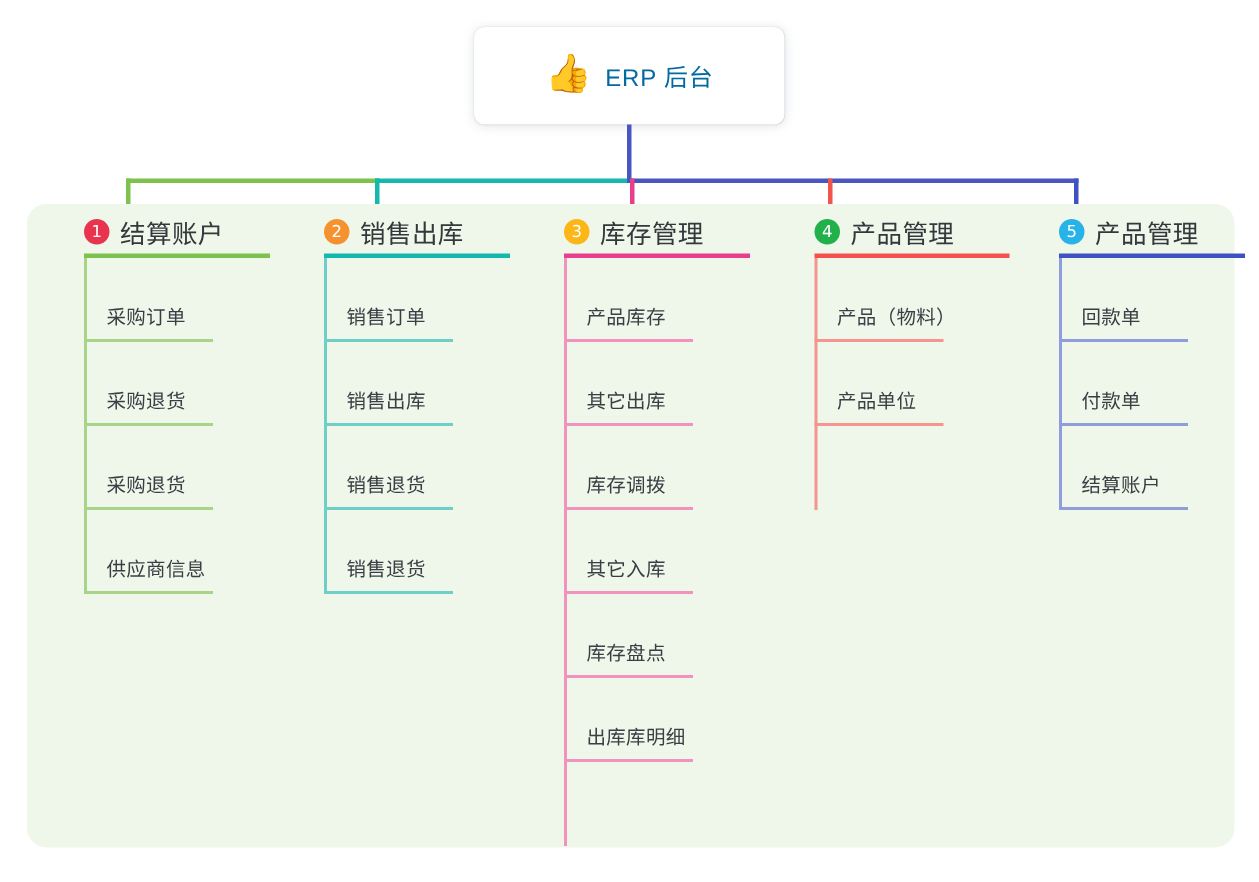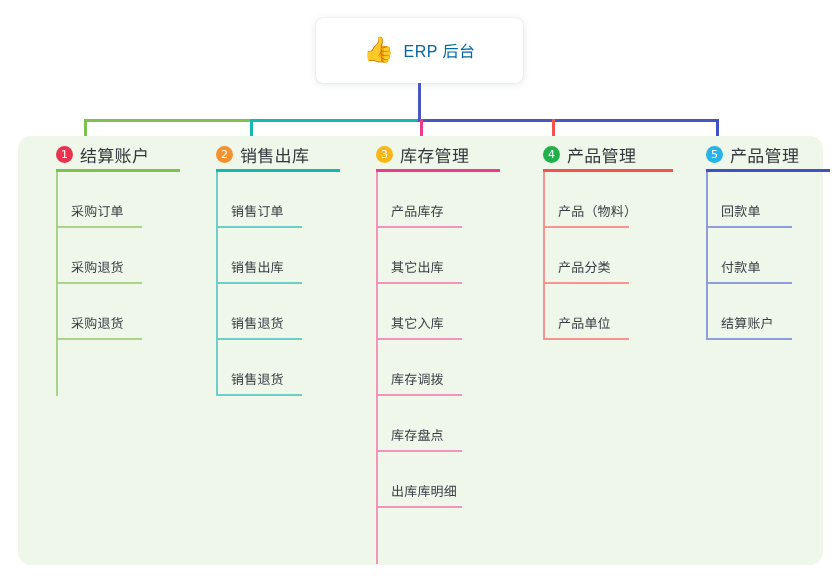--- a/index.html
+++ b/index.html
@@ -178,20 +178,24 @@
               <div class="item-rule" style="background: rgb(168, 212, 135);"></div>
             </div>
             <div class="item">
               <span class="item-label">采购退货</span>
               <div class="item-rule" style="background: rgb(168, 212, 135);"></div>
             </div>
             <div class="item">
               <span class="item-label">采购退货</span>
               <div class="item-rule" style="background: rgb(168, 212, 135);"></div>
             </div>
+            <div class="item">
+              <span class="item-label">供应商信息</span>
+              <div class="item-rule" style="background: rgb(168, 212, 135);"></div>
+            </div>
           </div>
         </div>
         <div class="column" style="left: 180px;">
           <div class="col-head">
             <span class="badge" style="background: rgb(245, 146, 46);">2</span>
             <span class="head-label">销售出库</span>
             <div class="head-rule" style="background: rgb(20, 184, 172);"></div>
           </div>
           <div class="items">
             <div class="spine" style="background: rgb(111, 207, 200); height: 224px;"></div>
@@ -223,25 +227,25 @@
             <div class="spine" style="background: rgb(241, 147, 189); height: 392px;"></div>
             <div class="item">
               <span class="item-label">产品库存</span>
               <div class="item-rule" style="background: rgb(241, 147, 189);"></div>
             </div>
             <div class="item">
               <span class="item-label">其它出库</span>
               <div class="item-rule" style="background: rgb(241, 147, 189);"></div>
             </div>
             <div class="item">
+              <span class="item-label">库存调拨</span>
+              <div class="item-rule" style="background: rgb(241, 147, 189);"></div>
+            </div>
+            <div class="item">
               <span class="item-label">其它入库</span>
-              <div class="item-rule" style="background: rgb(241, 147, 189);"></div>
-            </div>
-            <div class="item">
-              <span class="item-label">库存调拨</span>
               <div class="item-rule" style="background: rgb(241, 147, 189);"></div>
             </div>
             <div class="item">
               <span class="item-label">库存盘点</span>
               <div class="item-rule" style="background: rgb(241, 147, 189);"></div>
             </div>
             <div class="item">
               <span class="item-label">出库库明细</span>
               <div class="item-rule" style="background: rgb(241, 147, 189);"></div>
             </div>
@@ -253,24 +257,20 @@
             <span class="head-label">产品管理</span>
             <div class="head-rule" style="background: rgb(244, 83, 77); width: 130px;"></div>
           </div>
           <div class="items">
             <div class="spine" style="background: rgb(246, 148, 143); height: 168px;"></div>
             <div class="item">
               <span class="item-label">产品（物料）</span>
               <div class="item-rule" style="background: rgb(246, 148, 143);"></div>
             </div>
             <div class="item">
-              <span class="item-label">产品分类</span>
-              <div class="item-rule" style="background: rgb(246, 148, 143);"></div>
-            </div>
-            <div class="item">
               <span class="item-label">产品单位</span>
               <div class="item-rule" style="background: rgb(246, 148, 143);"></div>
             </div>
           </div>
         </div>
         <div class="column" style="left: 670px;">
           <div class="col-head">
             <span class="badge" style="background: rgb(39, 178, 232);">5</span>
             <span class="head-label">产品管理</span>
             <div class="head-rule" style="background: rgb(63, 82, 196);"></div>

